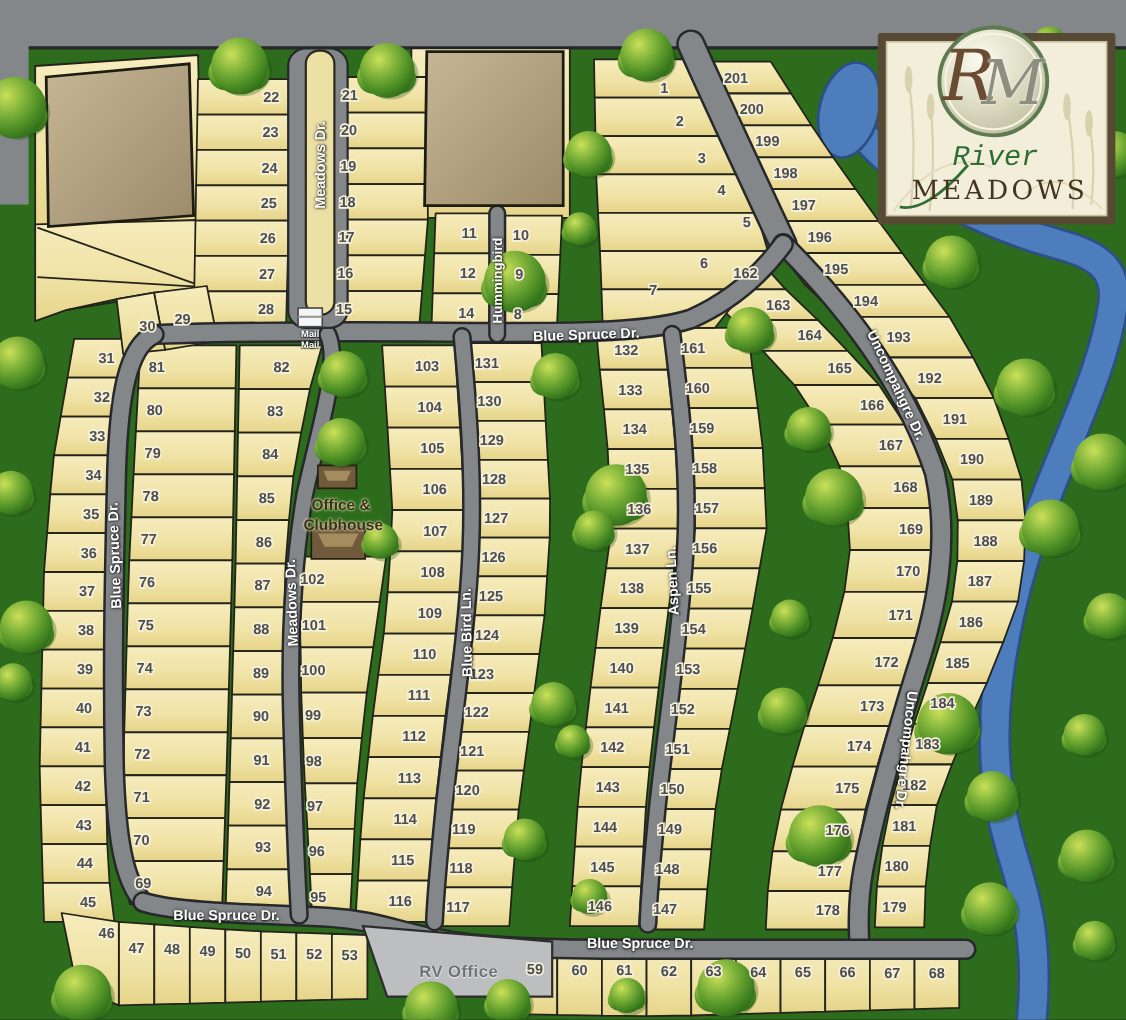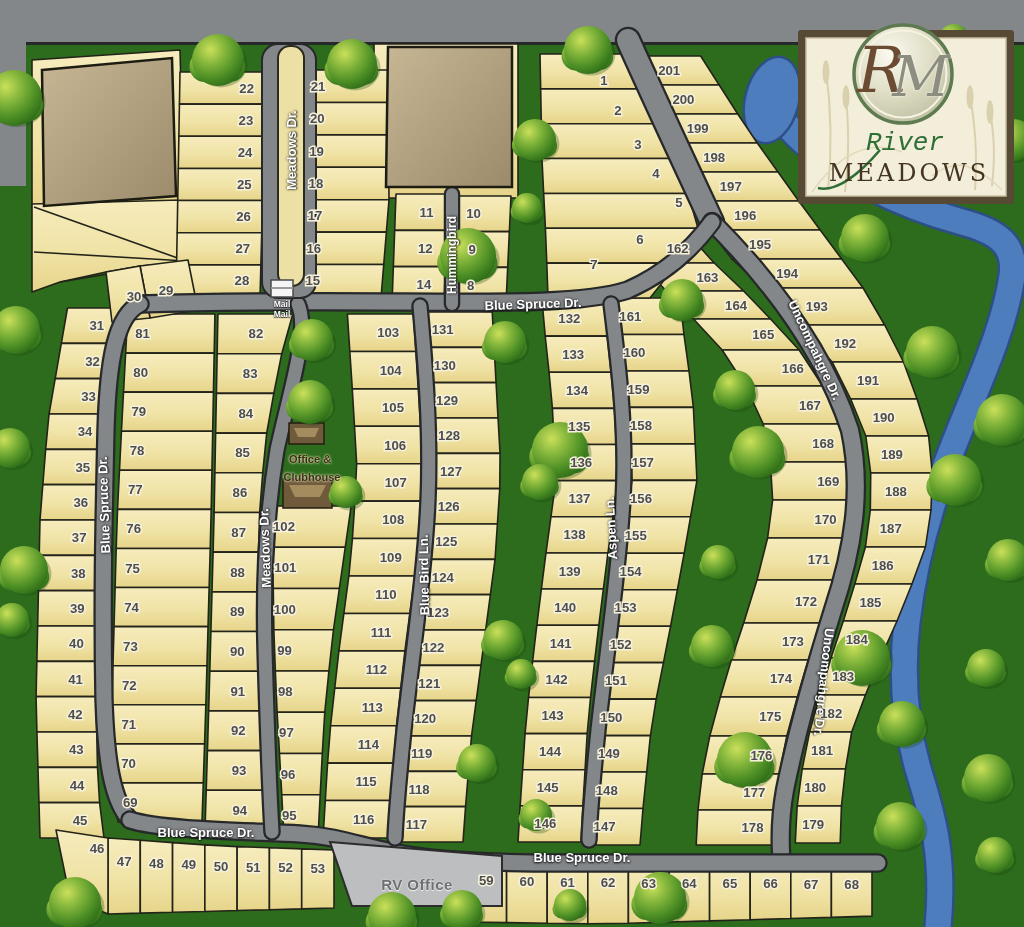--- a/index.html
+++ b/index.html
@@ -6,21 +6,21 @@
   .stage{position:relative;width:1024px;height:927px;overflow:hidden;
          font-family:"Liberation Sans",sans-serif;background:#2c6c1c;}
   .stage svg{position:absolute;left:0;top:0;}
   .ov{position:absolute;white-space:nowrap;transform:translate(-50%,-50%);}
   .street{color:#fff;font-size:13px;font-weight:bold;
           text-shadow:0 1px 2px rgba(15,15,15,.95),0 0 3px rgba(15,15,15,.8);}
   .lasalle{color:#fff;font-size:29px;font-weight:bold;letter-spacing:1px;
            text-shadow:0 2px 3px rgba(20,20,20,.85),0 0 4px rgba(20,20,20,.6);}
   .tiny{color:#fff;font-size:8.5px;font-weight:bold;line-height:9px;
         text-shadow:0 1px 1px rgba(15,15,15,.95),0 0 2px rgba(15,15,15,.9);}
-  .office{color:#3a3018;font-size:11px;font-weight:bold;line-height:10px;text-align:center;
+  .office{color:#3a3018;font-size:14px;font-weight:bold;line-height:10px;text-align:center;
           text-shadow:0 0 2px #ece3b8,0 0 3px #ece3b8;}
   .rv{color:#6e7173;font-size:15px;font-weight:bold;letter-spacing:.5px;
       text-shadow:0 1px 1px rgba(255,255,255,.8),0 0 2px rgba(255,255,255,.6);}
   .lgR{font-family:"DejaVu Serif",serif;font-style:italic;font-size:64px;color:#6b4c33;}
   .lgM{font-family:"DejaVu Serif",serif;font-style:italic;font-size:56px;color:#8d8d80;
        text-shadow:0 0 2px #fff;}
   .lgRiver{font-family:Liberation Mono, monospace;font-style:italic;font-size:26px;color:#2f6e35;}
   .lgMead{font-family:"DejaVu Serif",serif;font-size:24px;color:#443521;letter-spacing:3px;text-align:right;}
 </style>
 </head>

